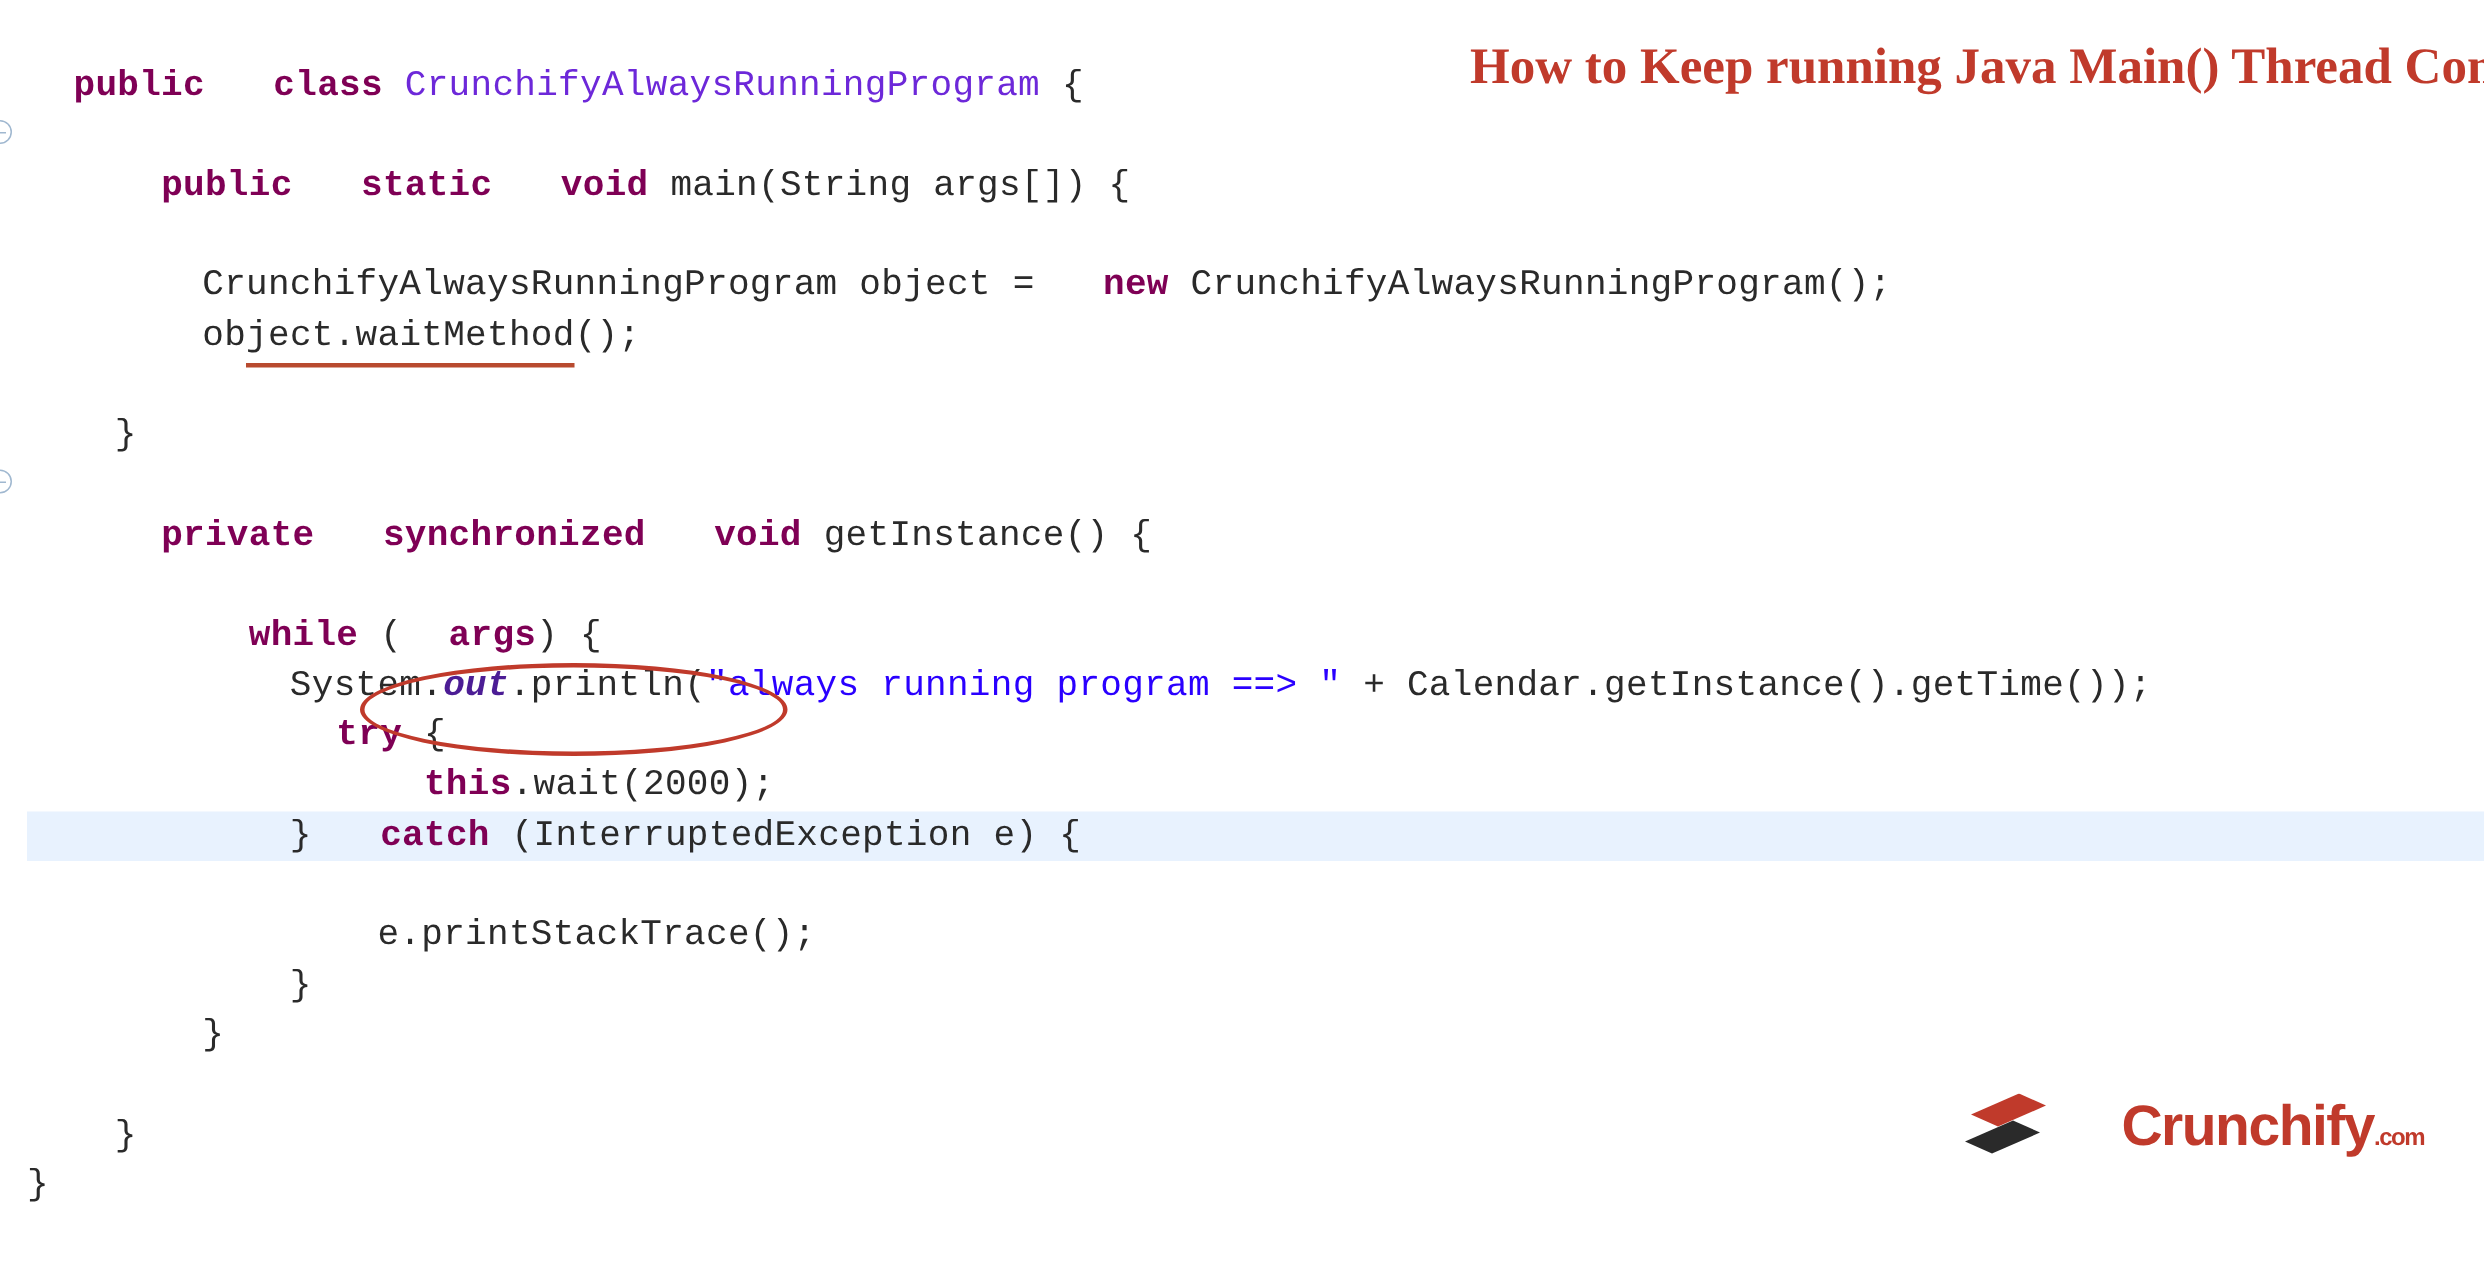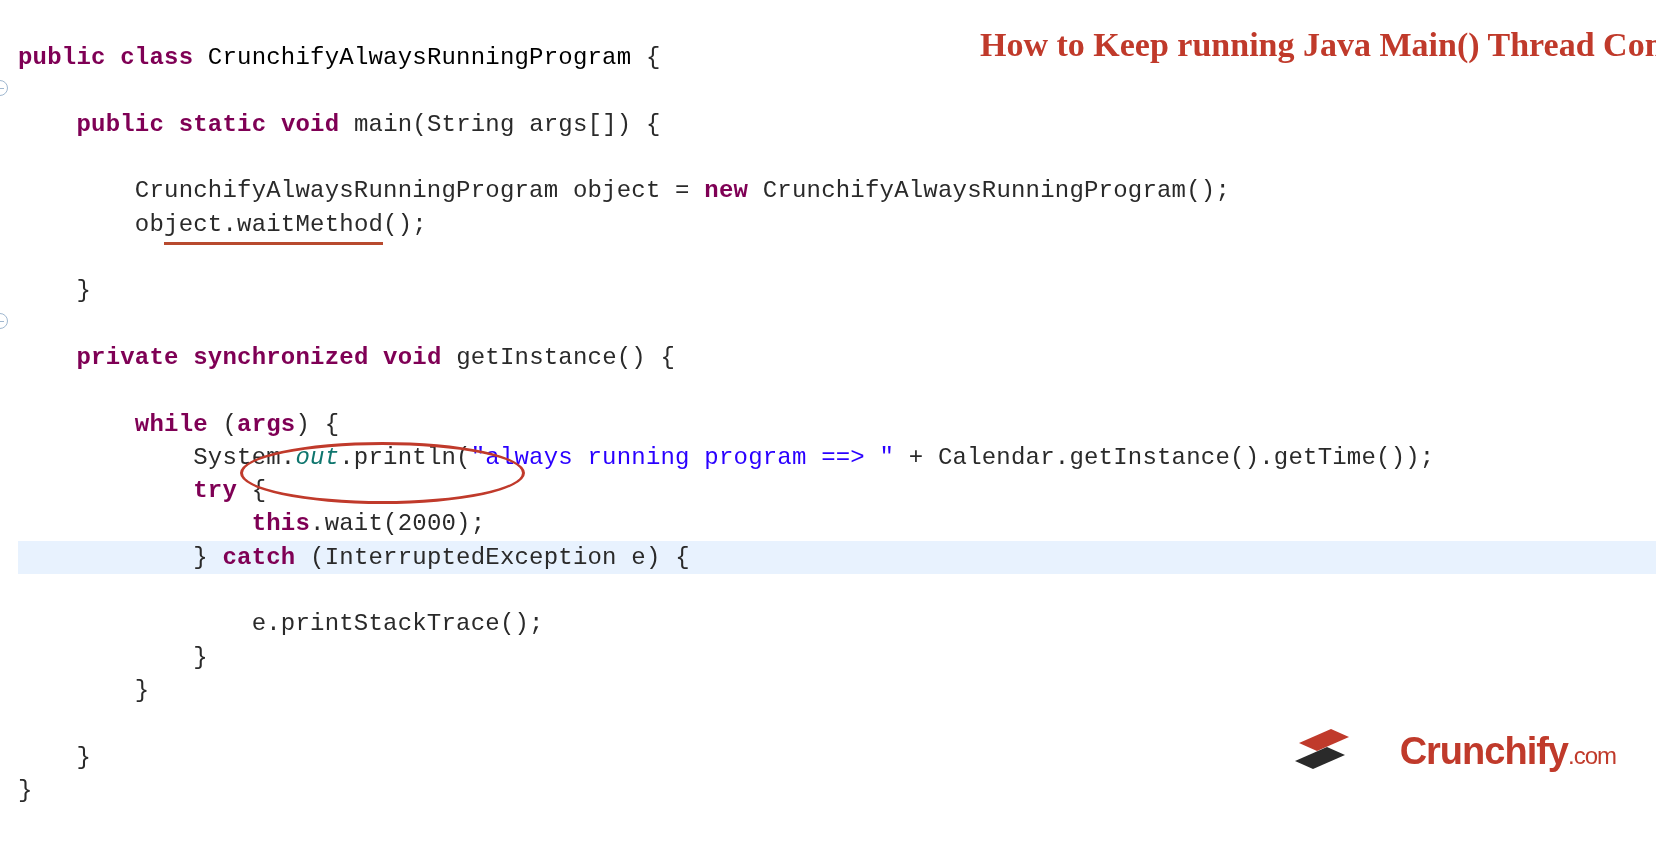--- a/index.html
+++ b/index.html
@@ -13,23 +13,23 @@
     overflow: hidden;
     white-space: pre;
   }
   .code-area {
     position: absolute;
     top: 8px;
     left: 18px;
     line-height: 33.3px;
     letter-spacing: 0.2px;
   }
-  .kw { color: #7f0055; font-weight: bold; }
-  .cls { color: #000000; }
-  .fld { color: #0f766e; font-style: italic; }
+  .kw { color: #7f0055; font-weight: bold; margin-left: 31px; }
+  .cls { color: #6d28d9; }
+  .fld { color: #4c1d95; font-style: italic; font-weight: bold; }
   .str { color: #2a00ff; }
   .plain { color: #2a2a2a; }
   .mtd { color: #2a2a2a; }
   .underline {
     display: inline-block;
     position: relative;
   }
   .underline::after {
     content: "";
     position: absolute;
@@ -92,22 +92,22 @@
     gap: 8px;
   }
   .logo-text {
     font-family: "Segoe UI", "Helvetica Neue", Arial, sans-serif;
     font-weight: 700;
     font-size: 38px;
     color: #c03a2b;
     letter-spacing: -1px;
   }
   .logo-text .dotcom {
-    font-size: 24px;
-    font-weight: 400;
+    font-size: 16px;
+    font-weight: 700;
   }
 </style>
 </head>
 <body>
 
 
 
 <div class="highlight-line" style="top: 541px;"></div>
 
 <div class="fold-marker" style="top: 80px;"></div>

